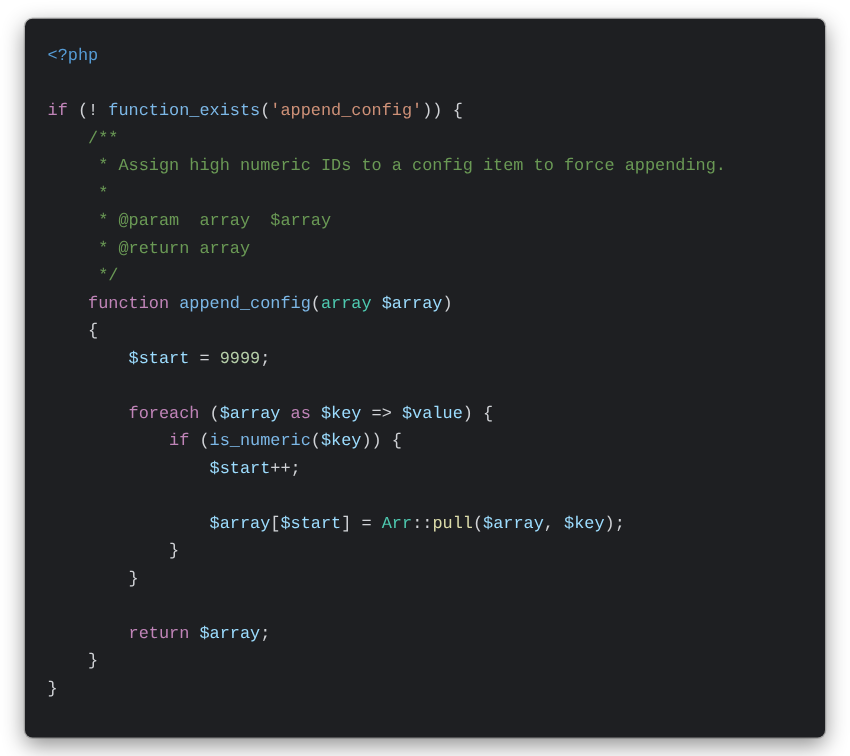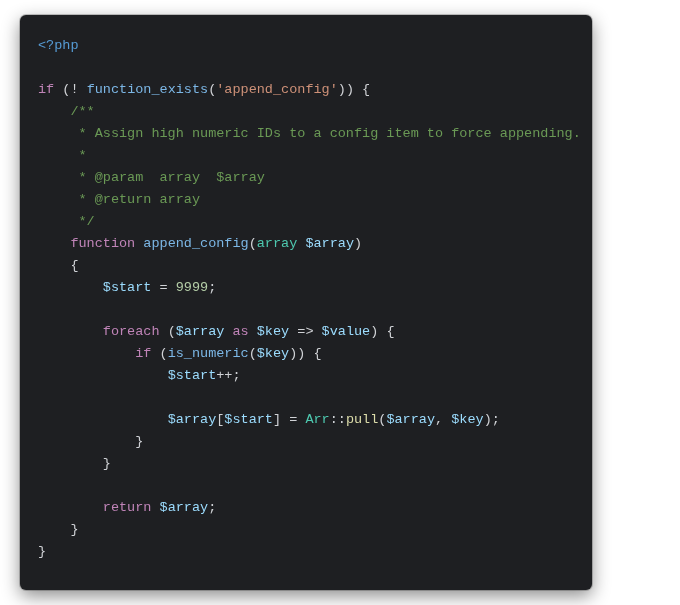--- a/index.html
+++ b/index.html
@@ -7,21 +7,21 @@
     padding: 0;
     background: #ffffff;
     width: 680px;
     height: 605px;
     overflow: hidden;
   }
   .frame {
     position: absolute;
     left: 20px;
     top: 15px;
-    width: 572px;
+    width: 640px;
     height: 575px;
     background: #1e1f22;
     border-radius: 6px;
     box-shadow: 0 6px 18px rgba(0,0,0,0.45), 0 0 0 1px rgba(0,0,0,0.2);
     box-sizing: border-box;
     padding: 20px 18px 18px 18px;
     overflow: hidden;
   }
   pre.code {
     margin: 0;

